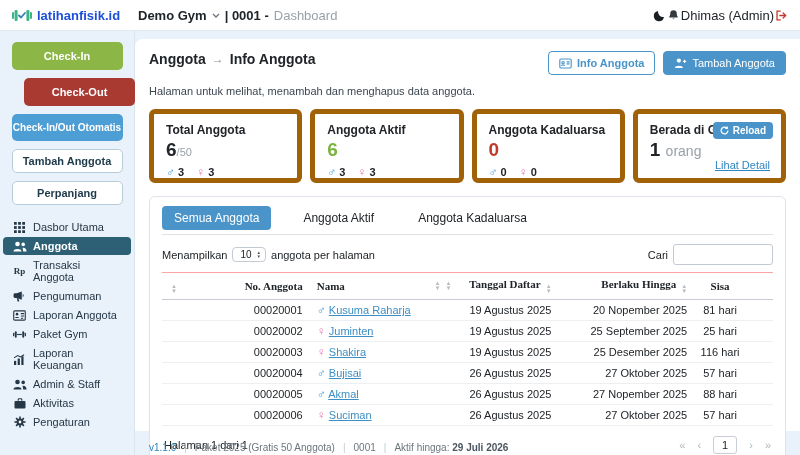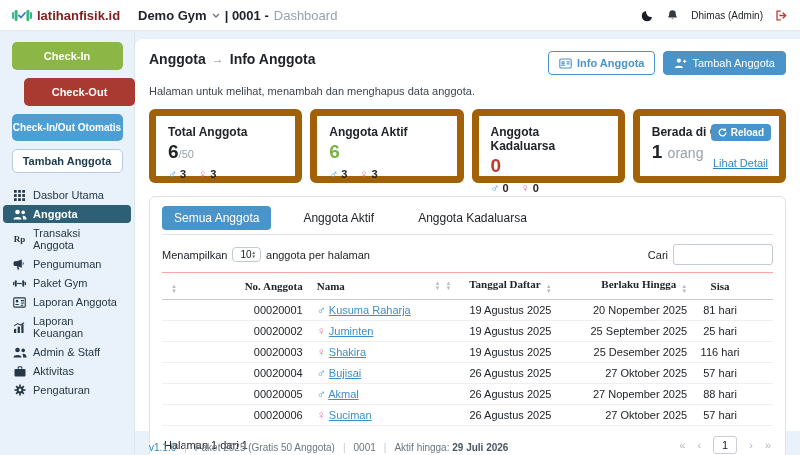--- a/index.html
+++ b/index.html
@@ -1,26 +1,26 @@
 <!DOCTYPE html>
 <html><head>
 <meta charset="utf-8">
 <style>
   * { box-sizing: border-box; margin: 0; padding: 0; }
   html,body { width:800px; height:455px; overflow:hidden; }
   body { font-family:"Liberation Sans","DejaVu Sans",sans-serif; background:#e9f2fa; color:#212529; }
 
   
   .topbar { height:31px; background:#fff; border-bottom:1px solid #e2e8ee; display:flex; align-items:center; padding:0 12px; }
-  .brand { display:flex; align-items:center; gap:5px; width:126px; color:#7f1d1d; font-weight:bold; font-size:13px; cursor:pointer; }
+  .brand { display:flex; align-items:center; gap:5px; width:126px; color:#1d4ed8; font-weight:bold; font-size:13px; cursor:pointer; }
   .titlebar { display:flex; align-items:center; gap:5px; font-size:13px; }
   .titlebar .gym { font-weight:bold; }
   .titlebar .code { font-weight:bold; }
   .titlebar .pagelabel { color:#98a1a8; }
-  .top-right { margin-left:auto; display:flex; align-items:center; gap:12px; font-size:10px; }
+  .top-right { margin-left:auto; display:flex; align-items:center; gap:1px; font-size:13px; }
   .icon-btn { display:inline-flex; align-items:center; cursor:pointer; background:none; border:none; }
 
   
   .layout { display:flex; height:424px; }
   .sidebar { width:135px; background:#e9f2fa; border-right:1px solid #d9e5ef; padding-top:11px; flex-shrink:0; }
   .btn-side { display:block; width:111px; margin:0 auto 8px; padding:7px 2px; border-radius:5px; font-size:11px; font-weight:bold; text-align:center; border:1px solid transparent; cursor:pointer; font-family:inherit; }
   .btn-checkin { background:#8cb646; color:#fff; }
   .btn-checkout { background:#a93a32; color:#fff;margin-left:24px; }
   .btn-auto { background:#4e9ed6; color:#fff; font-size:10px; padding:7px 0; }
   .btn-outline { background:#fff; color:#1d3a4a; border:1px solid #b8cbd9; padding:5px 2px; }
@@ -36,42 +36,42 @@
   .head-row { display:flex; align-items:flex-start; }
   .breadcrumb { font-size:14px; font-weight:bold; display:flex; gap:6px; align-items:center; }
   .bc-arrow { color:#8a939b; font-weight:normal; font-size:12px; }
   .head-buttons { margin-left:auto; display:flex; gap:8px; }
   .btn-info { border:1px solid #4a94c9; color:#4a94c9; background:#fff; border-radius:4px; font-size:11px; font-weight:bold; padding:5px 10px; display:flex; gap:5px; align-items:center; cursor:pointer; font-family:inherit; }
   .btn-add { background:#4a94c9; color:#fff; border:1px solid #4a94c9; border-radius:4px; font-size:11px; padding:5px 10px; display:flex; gap:5px; align-items:center; cursor:pointer; font-family:inherit; }
   .subtitle { font-size:11px; color:#3c4650; margin-top:10px; }
 
   
   .cards { display:flex; gap:8px; margin-top:12px; }
-  .card { flex:1; border:7px solid #a16207; border-radius:6px; padding:9px 12px; height:74px; position:relative; background:#fff; }
+  .card { flex:1; border:5px solid #a16207; border-radius:6px; padding:9px 12px; height:74px; position:relative; background:#fff; }
   .card-title { font-size:12px; font-weight:bold; }
   .card-value { font-size:19px; font-weight:bold; margin-top:2px; line-height:1.15; }
   .card-value .sfx { font-size:11px; color:#98a1a8; font-weight:normal; }
   .card-value.green { color:#7cb342; }
   .card-value.red { color:#c0392b; }
   .genders { font-size:11px; font-weight:bold; margin-top:4px; display:flex; gap:12px; align-items:center; }
   .genders .pair { display:flex; gap:3px; align-items:center; }
   .g { font-weight:bold; font-size:12px; }
   .g.male { color:#4da3dd; }
   .g.female { color:#e878b0; }
   .reload-btn { position:absolute; top:8px; right:8px; background:#4a94c9; color:#fff; font-size:10px; font-weight:bold; border:none; border-radius:4px; padding:3px 7px; display:flex; gap:4px; align-items:center; cursor:pointer; font-family:inherit; }
   .unit { font-size:14px; color:#98a1a8; font-weight:normal; }
   .detail-link { position:absolute; right:11px; bottom:7px; font-size:11px; color:#2e86c1; text-decoration:underline; cursor:pointer; }
 
   
   .table-card { border:1px solid #dde3e9; border-radius:6px; margin-top:13px; padding:9px 12px 6px; background:#fff; }
   .tabs { display:flex; gap:20px; border-bottom:1px solid #dee2e6; align-items:center; padding-bottom:4px; }
   .tab { font-size:12px; padding:5px 12px; cursor:pointer; border-radius:4px; }
   .tab.active { background:#4a94c9; color:#fff; }
   .controls { display:flex; align-items:center; margin-top:9px; font-size:11px; }
-  .pagesize { border:1px solid #c3cad1; border-radius:4px; padding:1px 4px 1px 7px; margin:0 5px; font-size:10px; display:inline-flex; align-items:center; background:#fff; cursor:pointer; }
+  .pagesize { border:1px solid #c3cad1; border-radius:4px; padding:1px 4px 1px 7px; margin:0 5px; font-size:10px; display:inline-flex; align-items:center; gap:5px; background:#fff; cursor:pointer; }
   .stepper { display:inline-flex; flex-direction:column; font-size:4.5px; color:#555; line-height:4px; }
   .stepper::before { content:"▲"; } .stepper::after { content:"▼"; }
   .search { margin-left:auto; display:flex; align-items:center; gap:5px; }
   .search input { width:100px; height:21px; border:1px solid #c3cad1; border-radius:3px; font-family:inherit; font-size:11px; padding:0 5px; }
 
   table { width:100%; border-collapse:collapse; margin-top:7px; font-size:11px; }
   thead th { font-weight:bold; padding:5px 4px; border-top:1px solid #fca5a5; border-bottom:1px solid #c6ccd2; text-align:left; cursor:pointer;font-family:Liberation Serif, serif; }
   tbody td { padding:3px 4px; border-bottom:1px solid #edf0f2; }
   .th-flex { display:flex; align-items:center; width:100%; }
   .th-flex .gap { flex:1; }
@@ -142,20 +142,21 @@
     </button>
   </div>
 </header>
 
 <div class="layout">
   <aside class="sidebar">
     <button class="btn-side btn-checkin">Check-In</button>
     <button class="btn-side btn-checkout">Check-Out</button>
     <button class="btn-side btn-auto">Check-In/Out Otomatis</button>
     <button class="btn-side btn-outline">Tambah Anggota</button>
+    <button class="btn-side btn-outline">Perpanjang</button>
     <nav class="menu" id="menu">
         <div class="menu-item">
           <span class="mi">
             <svg width="11" height="11" viewBox="0 0 12 12" fill="currentColor">
               <rect x="0" y="0" width="3" height="3"></rect>
               <rect x="4.5" y="0" width="3" height="3"></rect>
               <rect x="9" y="0" width="3" height="3"></rect>
               <rect x="0" y="4.5" width="3" height="3"></rect>
               <rect x="4.5" y="4.5" width="3" height="3"></rect>
               <rect x="9" y="4.5" width="3" height="3"></rect>
@@ -188,40 +189,40 @@
             <svg width="13" height="11" viewBox="0 0 14 12" fill="currentColor">
               <path d="M9.5.5v9L4 7.5H2A1.5 1.5 0 0 1 .5 6V4A1.5 1.5 0 0 1 2 2.5h2z"></path>
               <path d="M10.5 3a2.5 2.5 0 0 1 0 4z"></path>
               <path d="M4 8l1 3.5h1.8L5.8 8z"></path>
             </svg>
           </span>
           <span>Pengumuman</span>
         </div>
         <div class="menu-item">
           <span class="mi">
+            <svg width="13" height="11" viewBox="0 0 14 12" fill="none" stroke="currentColor" stroke-width="1.2">
+              <rect x=".7" y="1" width="12.6" height="10" rx="1"></rect>
+              <circle cx="4.3" cy="4.5" r="1.4" fill="currentColor" stroke="none"></circle>
+              <path d="M2 8.8c.4-1.6 4.2-1.6 4.6 0z" fill="currentColor" stroke="none"></path>
+              <path d="M8.5 4H12M8.5 6.5H12M8.5 9h2.5"></path>
+            </svg>
+          </span>
+          <span>Laporan Anggota</span>
+        </div>
+        <div class="menu-item">
+          <span class="mi">
             <svg width="13" height="9" viewBox="0 0 14 9" fill="currentColor">
               <rect x="0" y="2.5" width="1.4" height="4" rx=".7"></rect>
               <rect x="2" y="1" width="2" height="7" rx="1"></rect>
               <rect x="10" y="1" width="2" height="7" rx="1"></rect>
               <rect x="12.6" y="2.5" width="1.4" height="4" rx=".7"></rect>
               <rect x="4.5" y="3.9" width="5" height="1.2"></rect>
             </svg>
           </span>
           <span>Paket Gym</span>
-        </div>
-        <div class="menu-item">
-          <span class="mi">
-            <svg width="13" height="11" viewBox="0 0 14 12" fill="none" stroke="currentColor" stroke-width="1.2">
-              <rect x=".7" y="1" width="12.6" height="10" rx="1"></rect>
-              <circle cx="4.3" cy="4.5" r="1.4" fill="currentColor" stroke="none"></circle>
-              <path d="M2 8.8c.4-1.6 4.2-1.6 4.6 0z" fill="currentColor" stroke="none"></path>
-              <path d="M8.5 4H12M8.5 6.5H12M8.5 9h2.5"></path>
-            </svg>
-          </span>
-          <span>Laporan Anggota</span>
         </div>
         <div class="menu-item">
           <span class="mi">
             <svg width="13" height="11" viewBox="0 0 14 12" fill="currentColor">
               <rect x="1" y="7.5" width="2.4" height="4.5"></rect>
               <rect x="5" y="5" width="2.4" height="7"></rect>
               <rect x="9" y="2.5" width="2.4" height="9.5"></rect>
               <path d="M1 4.2 5 1.8l3 1.5 4-2.5" stroke="currentColor" fill="none" stroke-width="1.1"></path>
             </svg>
           </span>

